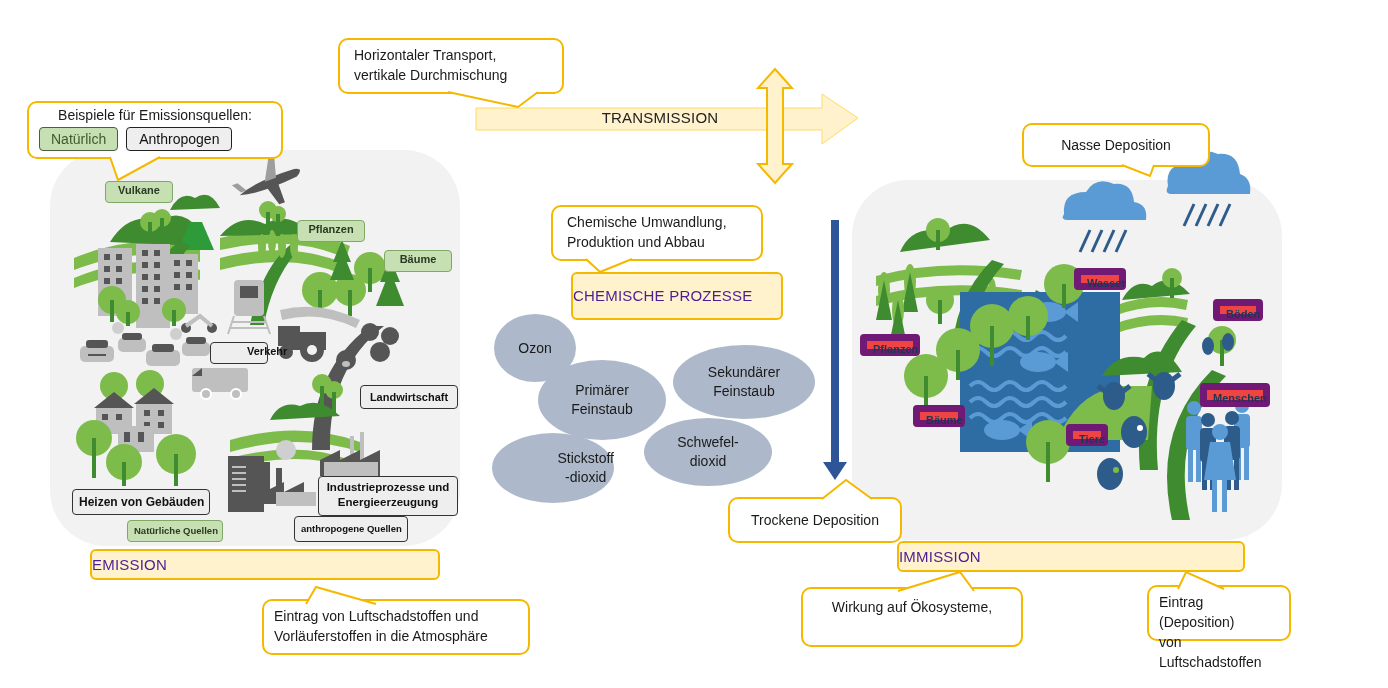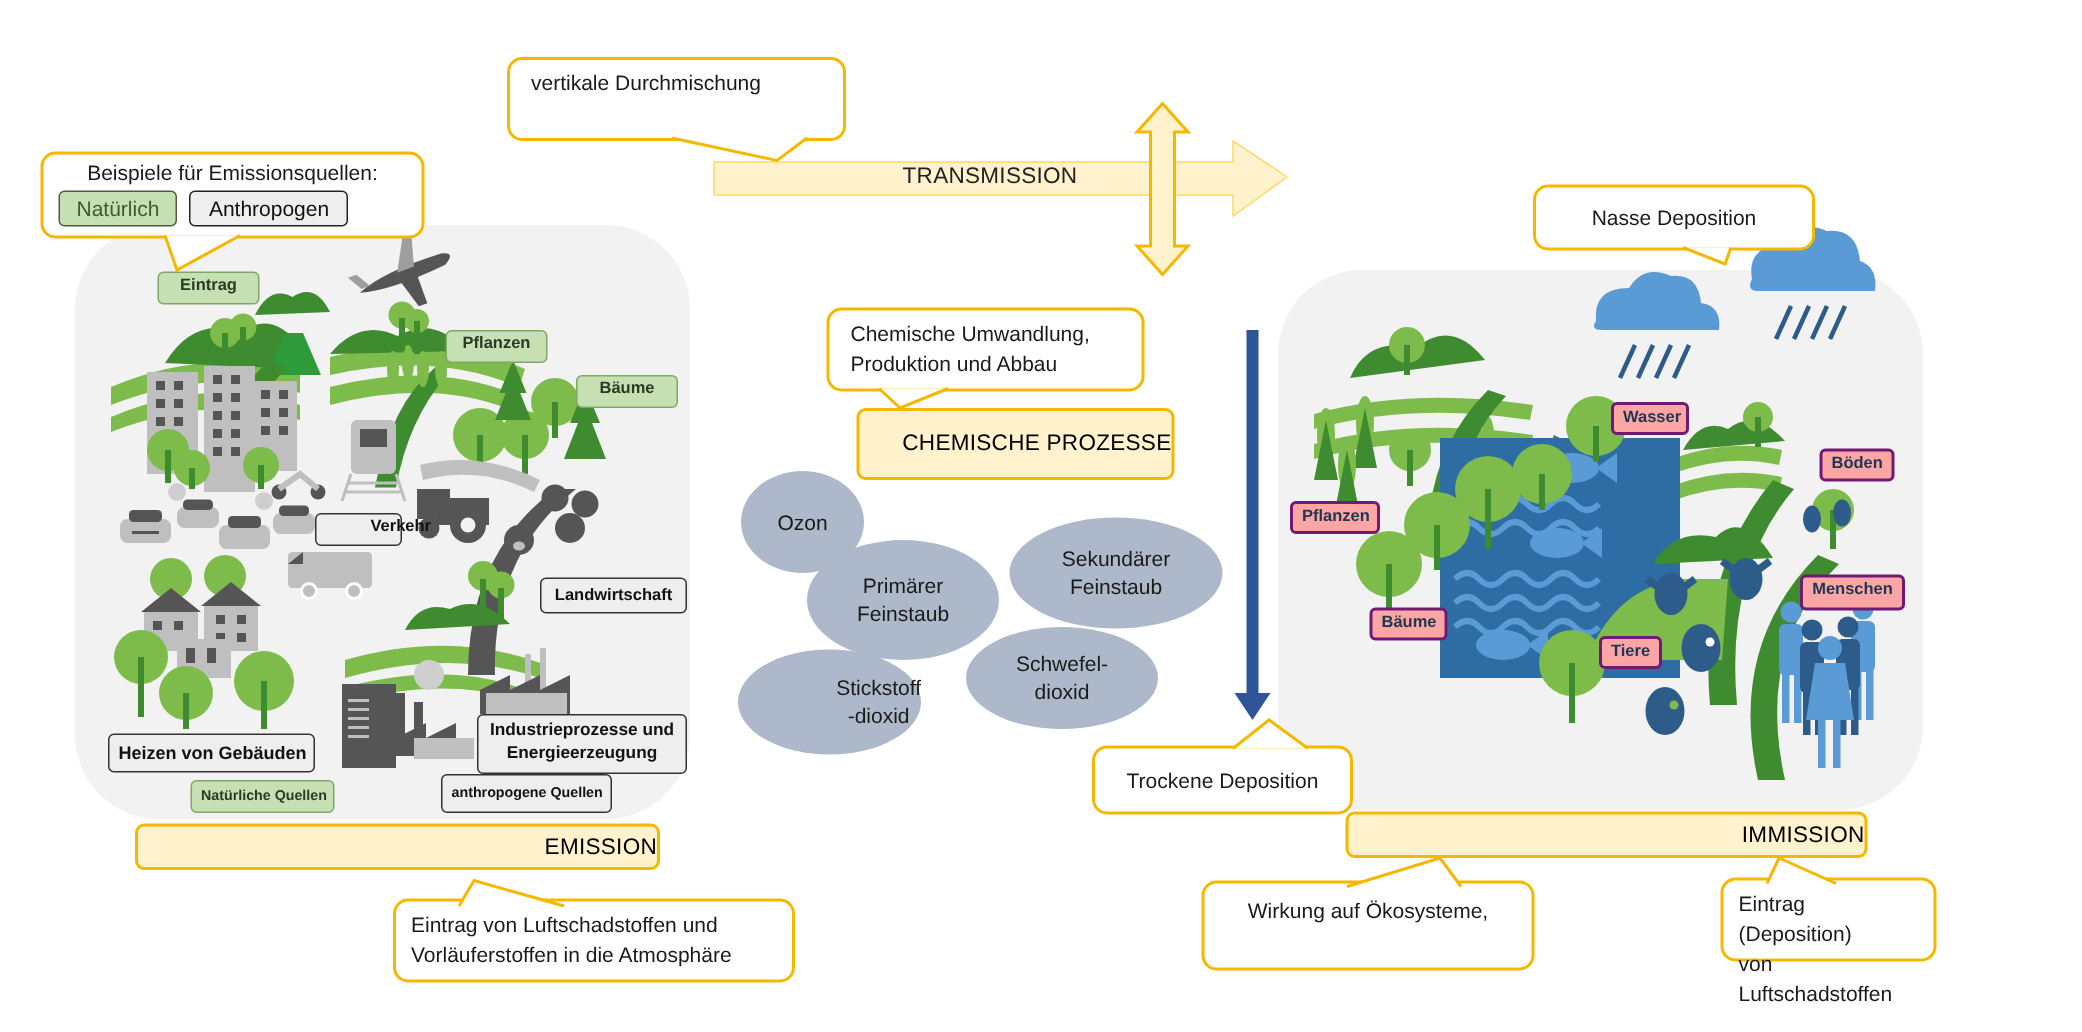--- a/index.html
+++ b/index.html
@@ -1,25 +1,25 @@
 <!DOCTYPE html>
 <html><head>
 <meta charset="utf-8">
 <style>
   html,body{margin:0;padding:0;background:#ffffff;}
   body{width:1388px;height:688px;position:relative;overflow:hidden;font-family:"Liberation Sans","DejaVu Sans",sans-serif;color:#1a1a1a;}
   .abs{position:absolute;}
   .panel{position:absolute;background:#f2f2f2;border-radius:56px;}
   .callout{position:absolute;background:#fff;border:2px solid #f5b800;border-radius:10px;font-size:14px;line-height:20px;padding:6px 12px;box-sizing:border-box;color:#1a1a1a;z-index:5;}
   .callout.center{text-align:center;}
-  .stage{position:absolute;background:#fff2cc;border:2px solid #f5b800;border-radius:6px;box-sizing:border-box;text-align:right;font-size:15px;letter-spacing:0.2px;color:#000000;z-index:4;}
+  .stage{position:absolute;background:#fff2cc;border:2px solid #f5b800;border-radius:6px;box-sizing:border-box;text-align:left;font-size:15px;letter-spacing:0.2px;color:#4c1d95;z-index:4;}
   .tag{position:absolute;border-radius:4px;font-size:11px;font-weight:bold;padding:2px 6px;box-sizing:border-box;text-align:center;white-space:nowrap;z-index:4;}
   .tag.nat{background:#c6e0b4;border:1px solid #7fa866;color:#2b3a22;}
   .tag.anth{background:#eeeeee;border:1px solid #333;color:#111;}
-  .tag.imm{background:#fca5a5;border:2px solid #701a75;color:#1f3550;}
+  .tag.imm{background:#ef4444;border:7px solid #701a75;color:#1f3550;}
   .ellipse{position:absolute;background:#adb9ca;border-radius:50%;display:flex;align-items:center;justify-content:center;text-align:center;font-size:14px;line-height:19px;color:#1a1a1a;}
   .ptr{position:absolute;z-index:6;overflow:visible;}
   svg{display:block;}
 </style>
 </head>
 <body>
 
 <div class="panel" style="left:50px;top:150px;width:410px;height:396px;"></div>
 
 <svg class="abs" style="left:50px;top:150px;" width="410" height="396" viewBox="0 0 410 396">
@@ -266,21 +266,21 @@
   <div style="text-align:center;font-size:14px;">Beispiele für Emissionsquellen:</div>
   <div style="display:flex;gap:8px;margin-top:2px;">
     <span style="display:inline-block;background:#c6e0b4;border:1px solid #4b5e3d;border-radius:4px;padding:0 11px;font-size:14px;line-height:22px;color:#3e5a2e;">Natürlich</span>
     <span style="display:inline-block;background:#eeeeee;border:1px solid #222;border-radius:4px;padding:0 12px;font-size:14px;line-height:22px;color:#111;">Anthropogen</span>
   </div>
 </div>
 <svg class="ptr" style="left:100px;top:156px;" width="60" height="30">
     <path d="M10 1 L18 24 L60 1" fill="#fff" stroke="#f5b800" stroke-width="2"></path>
   </svg>
 
-<div class="tag nat" style="left:105px;top:181px;width:68px;height:22px;">Eintrag</div>
+<div class="tag nat" style="left:105px;top:181px;width:68px;height:22px;">Vulkane</div>
 <div class="tag nat" style="left:297px;top:220px;width:68px;height:22px;">Pflanzen</div>
 <div class="tag nat" style="left:384px;top:250px;width:68px;height:22px;">Bäume</div>
 <div class="tag anth" style="left:210px;top:342px;width:58px;height:22px;padding-left:36px;">Verkehr</div>
 <div class="tag anth" style="left:360px;top:385px;width:98px;height:24px;line-height:18px;">Landwirtschaft</div>
 <div class="tag anth" style="left:72px;top:489px;width:138px;height:26px;font-size:12px;line-height:20px;">Heizen von Gebäuden</div>
 <div class="tag anth" style="left:318px;top:476px;width:140px;height:40px;font-size:11.5px;line-height:15px;white-space:normal;padding:3px 4px;">Industrieprozesse und Energieerzeugung</div>
 <div class="tag nat" style="left:127px;top:520px;width:96px;height:22px;font-size:9.5px;line-height:16px;">Natürliche Quellen</div>
 <div class="tag anth" style="left:294px;top:516px;width:114px;height:26px;font-size:9.5px;line-height:20px;">anthropogene Quellen</div>
 
 <div class="stage" style="left:90px;top:549px;width:350px;height:31px;line-height:27px;">EMISSION</div>
@@ -294,20 +294,21 @@
 
 <svg class="abs" style="left:470px;top:60px;" width="400" height="140" viewBox="0 0 400 140">
   <path d="M6 48 L352 48 L352 34 L388 58 L352 84 L352 70 L6 70Z" fill="#fff2cc" stroke="#ffd966" stroke-width="1"></path>
 </svg>
 <svg class="abs" style="left:750px;top:66px;" width="50" height="120" viewBox="0 0 50 120">
   <path d="M25 3 L42 22 L33 22 L33 98 L42 98 L25 117 L8 98 L17 98 L17 22 L8 22Z" fill="#fff2cc" stroke="#f5b800" stroke-width="2"></path>
 </svg>
 <div class="abs" style="left:590px;top:109px;width:140px;text-align:center;font-size:15px;color:#222;letter-spacing:0.2px;">TRANSMISSION</div>
 
 <div class="callout" style="left:338px;top:38px;width:226px;height:56px;padding:5px 14px;">
+  <div>Horizontaler Transport,</div>
   <div>vertikale Durchmischung</div>
 </div>
 <svg class="ptr" style="left:446px;top:91px;" width="100" height="20">
     <path d="M2 1 L72 16 L92 1" fill="#fff" stroke="#f5b800" stroke-width="2"></path>
   </svg>
 
 <div class="callout" style="left:551px;top:205px;width:212px;height:56px;padding:5px 14px;">
   <div>Chemische Umwandlung,</div>
   <div>Produktion und Abbau</div>
 </div>

